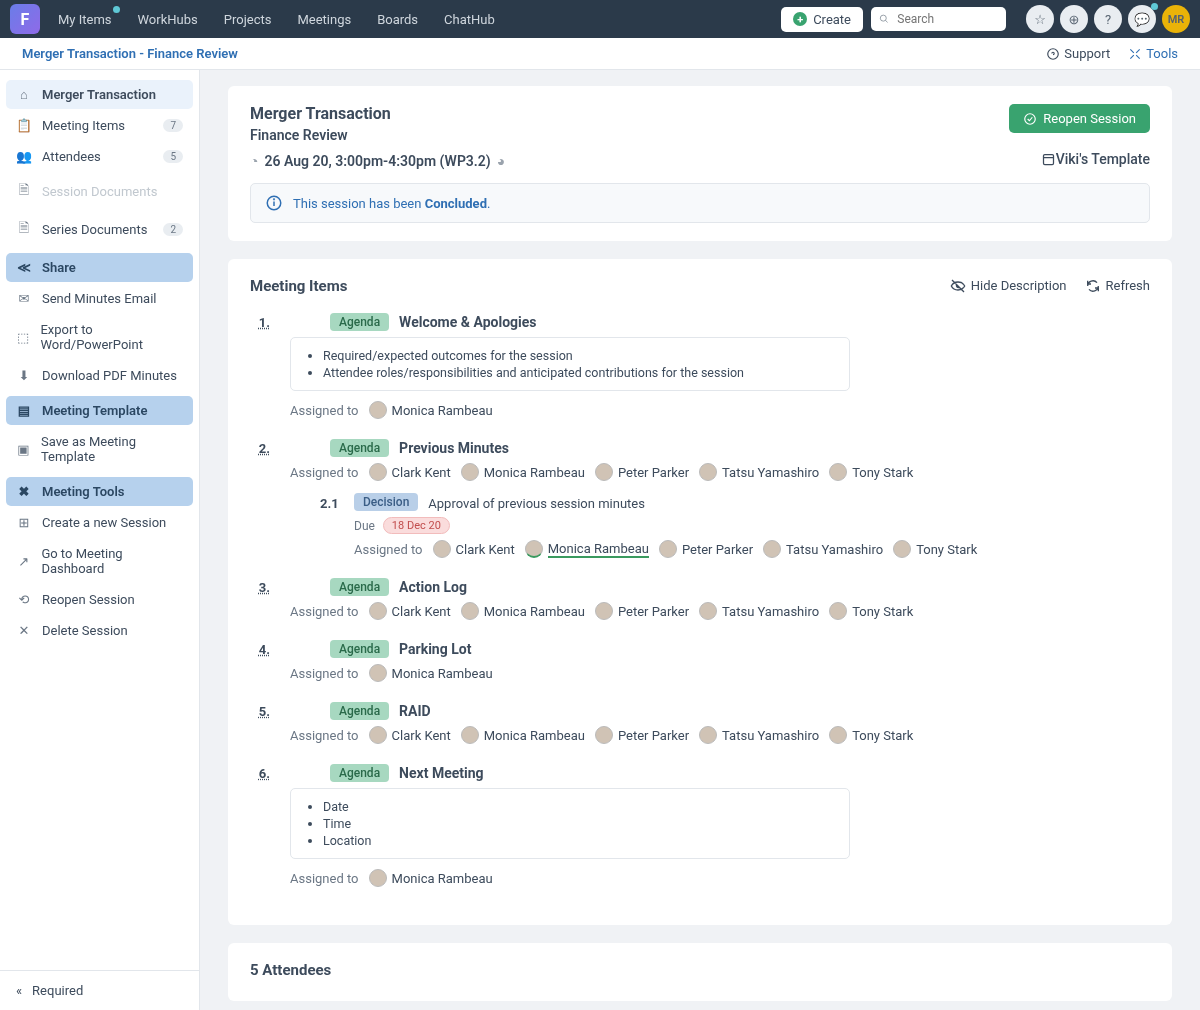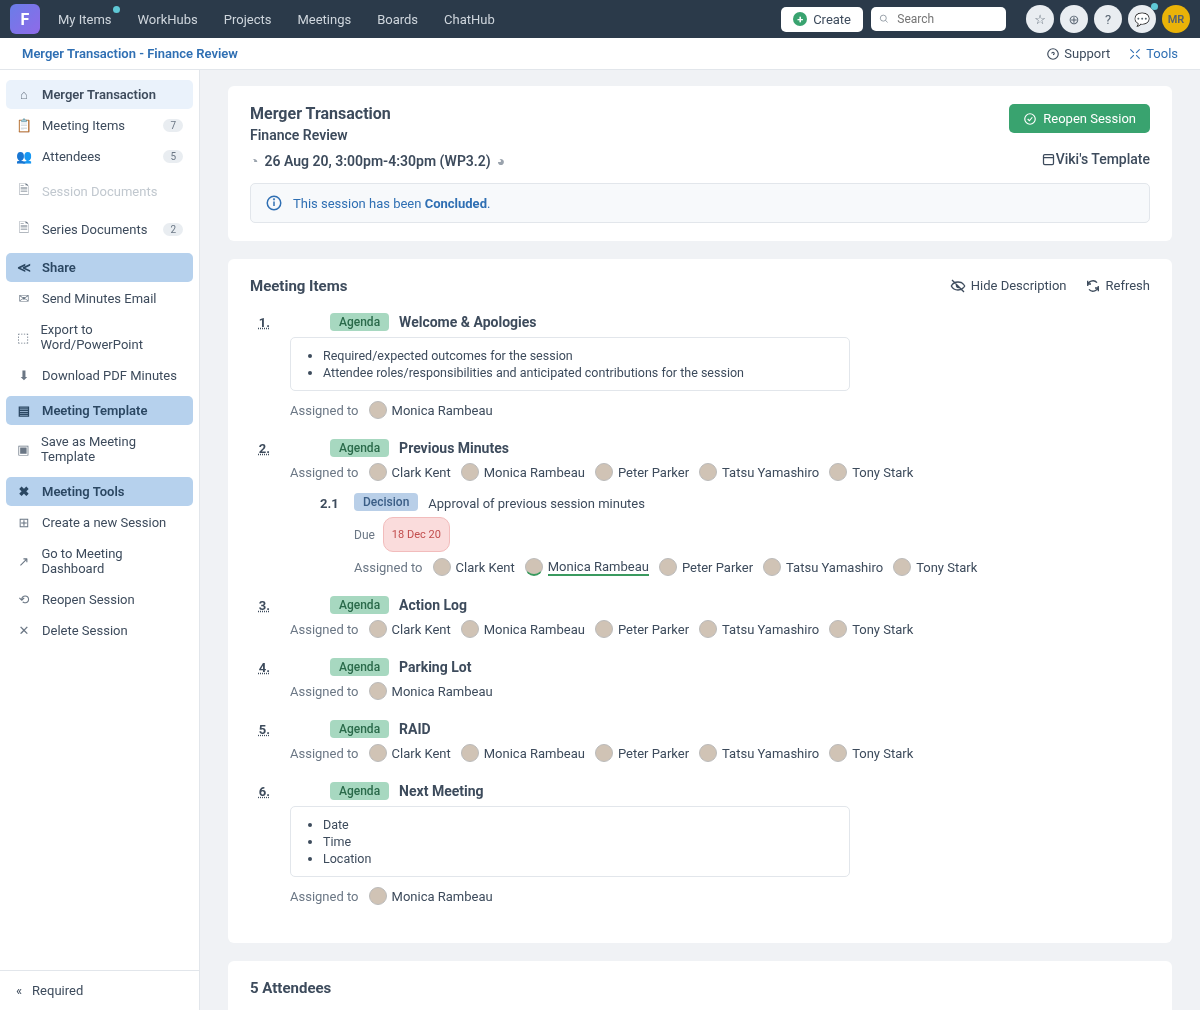--- a/index.html
+++ b/index.html
@@ -91,21 +91,21 @@
   .desc-box ul{margin:0;padding-left:18px;}
   .desc-box li{margin:2px 0;}
   .assigned-row{display:flex;align-items:center;gap:10px;flex-wrap:wrap;font-size:13px;color:var(--text-muted);}
   .assignee{display:flex;align-items:center;gap:5px;color:var(--text);}
   .assignee.underlined span{border-bottom:2px solid #3a9a5f;}
   .mini-avatar{width:18px;height:18px;border-radius:50%;background:#d0c3b5;display:inline-block;border:1px solid #bbb;}
   .subitem{margin-left:30px;margin-top:12px;}
   .subitem-head{display:flex;align-items:flex-end;gap:10px;margin-bottom:6px;}
   .subnum{font-weight:700;font-size:13px;color:var(--text);width:24px;}
   .due-row{display:flex;align-items:center;gap:8px;font-size:12px;color:var(--text-muted);margin:6px 0;}
-  .due-pill{background:var(--danger-bg);color:var(--danger-text);border-radius:10px;padding:10px 8px;font-size:11px;border:1px solid #f2bcbc;}
+  .due-pill{background:var(--danger-bg);color:var(--danger-text);border-radius:10px;padding:1px 8px;font-size:11px;border:1px solid #f2bcbc;}
 
   .muted-icon{color:#9aa3ad;}
   svg{display:block;}
 </style>
 </head>
 <body>
 
 <div class="app">
 
   <div class="topbar">

